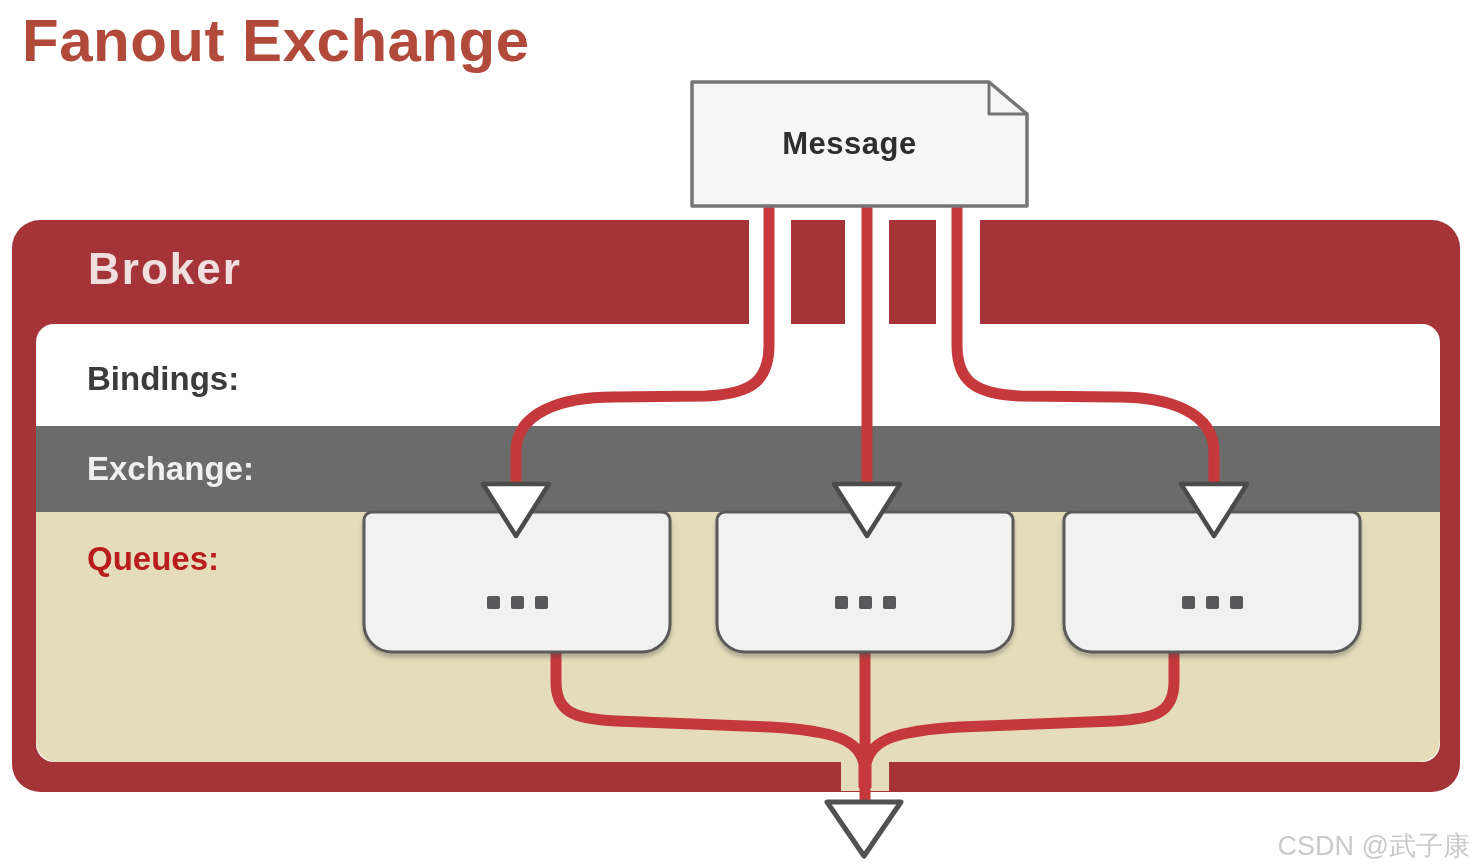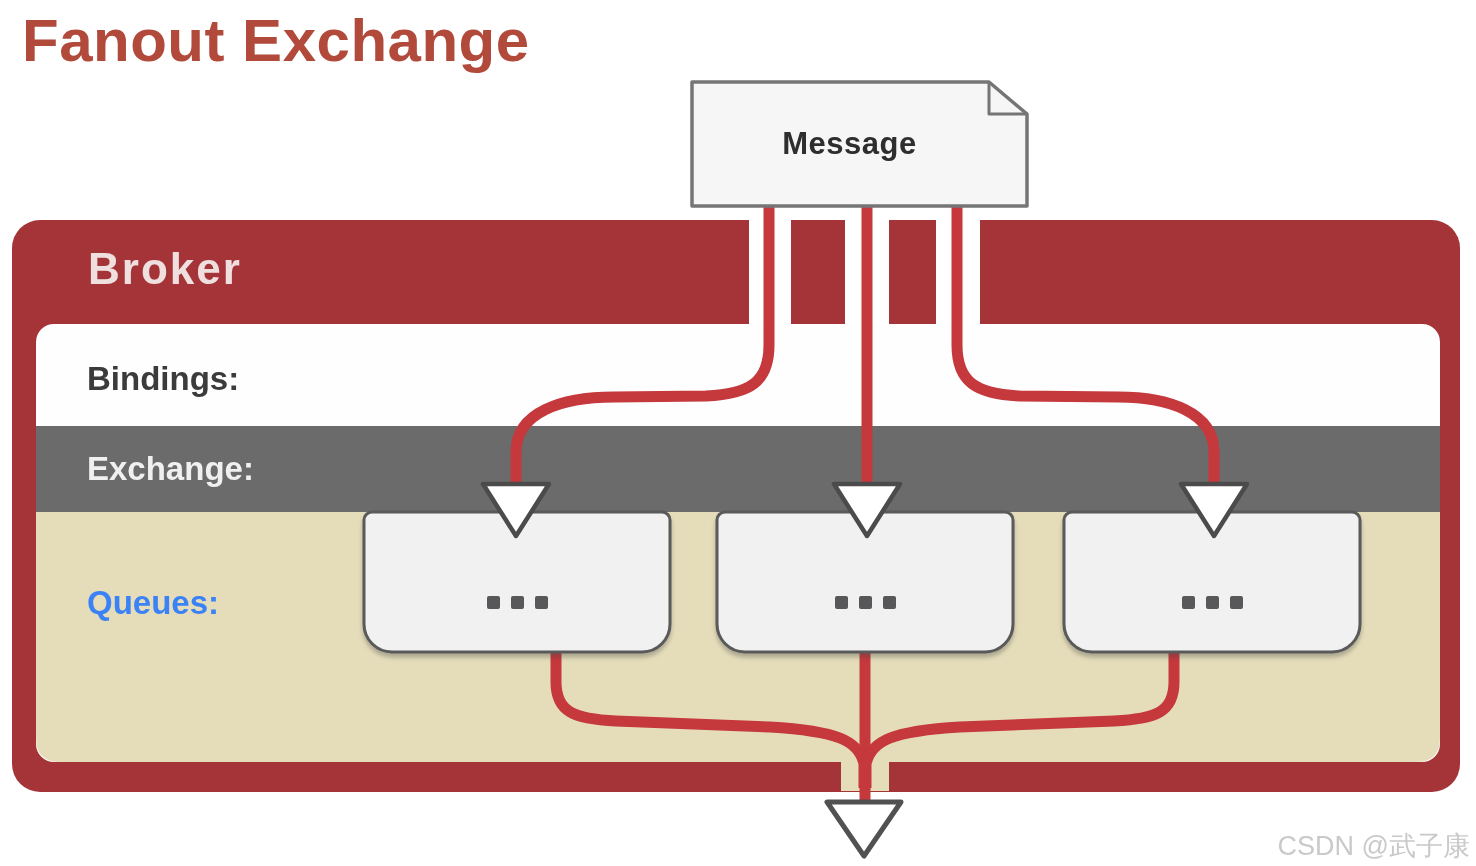--- a/index.html
+++ b/index.html
@@ -52,22 +52,21 @@
     top: 450px;
     font-size: 33px;
     font-weight: bold;
     color: #f0f0f0;
   }
   .queues-label {
     left: 87px;
     top: 540px;
     font-size: 33px;
     font-weight: bold;
-    color: #3b82f6;
-    margin-top: 44px;
+    color: #b91c1c;
   }
   .message-label {
     left: 692px;
     top: 126px;
     width: 315px;
     text-align: center;
     font-size: 31px;
     font-weight: bold;
     color: #2e2e2e;
     letter-spacing: 0.5px;

